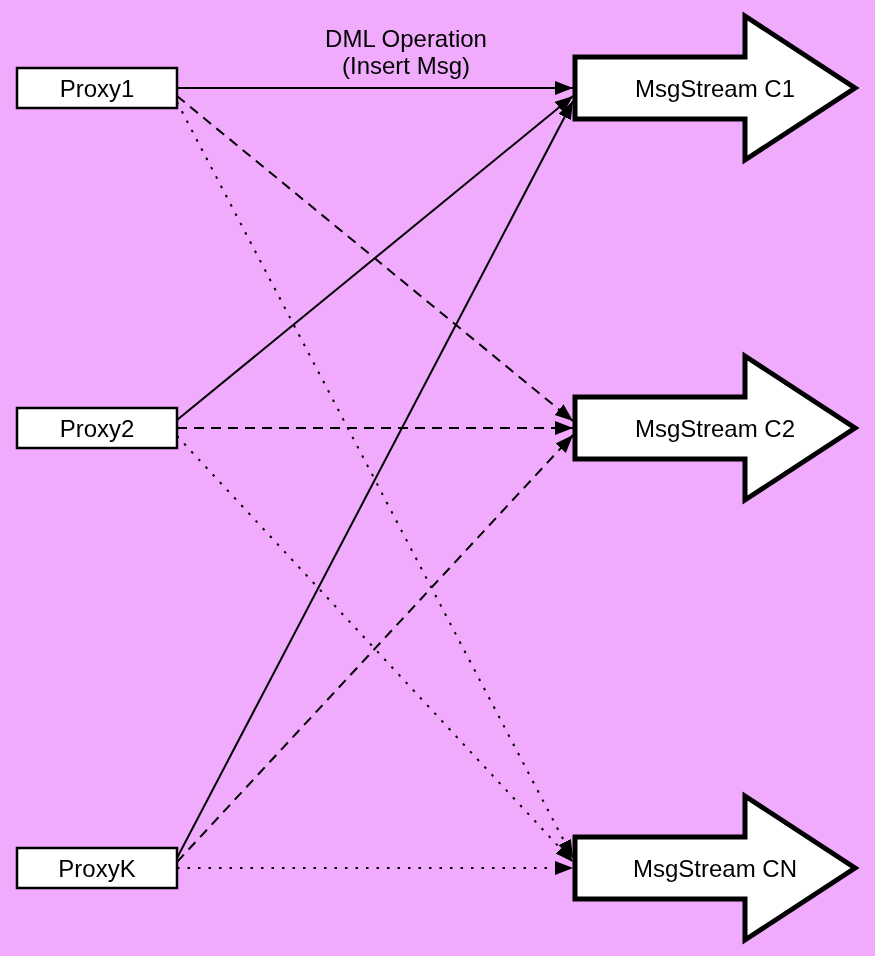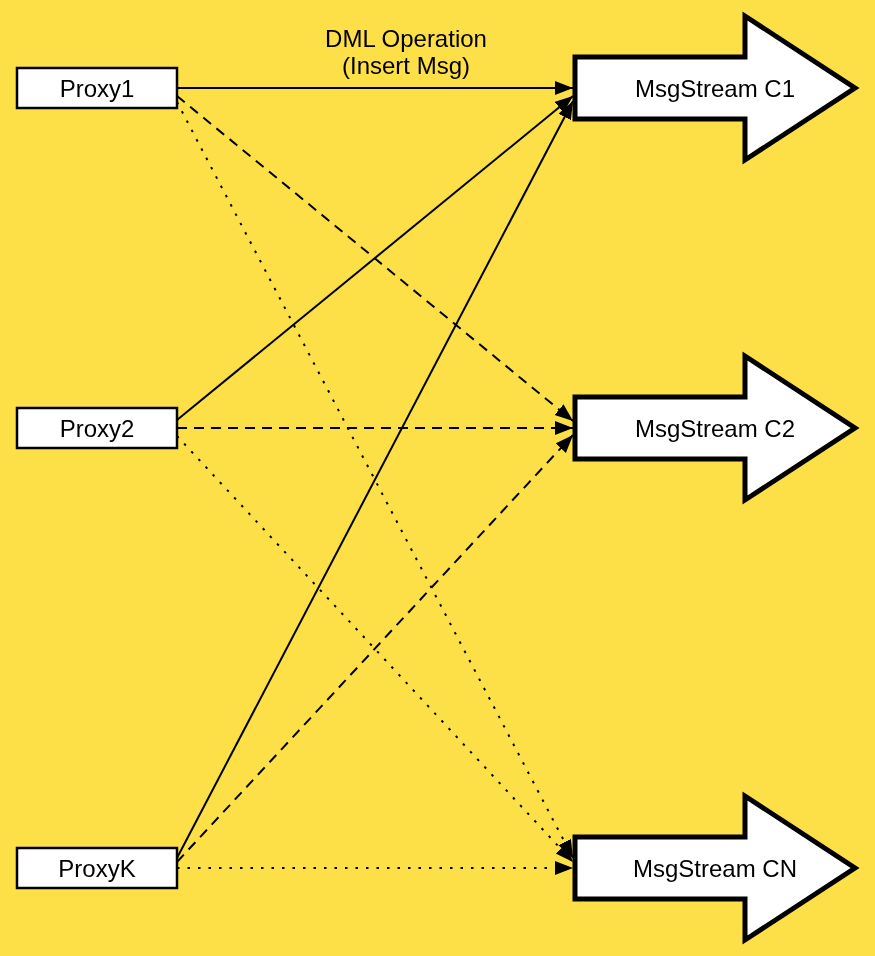--- a/index.html
+++ b/index.html
@@ -3,21 +3,21 @@
 <meta charset="utf-8">
 <style>
   html, body {
     margin: 0;
     padding: 0;
     background: #ffffff;
   }
   .canvas-wrap {
     width: 875px;
     height: 956px;
-    background: #fde047;
+    background: #f0abfc;
     position: relative;
   }
   svg {
     display: block;
     font-family: "Liberation Sans", sans-serif;
   }
   .edge {
     stroke: #000000;
     stroke-width: 2;
     fill: none;

